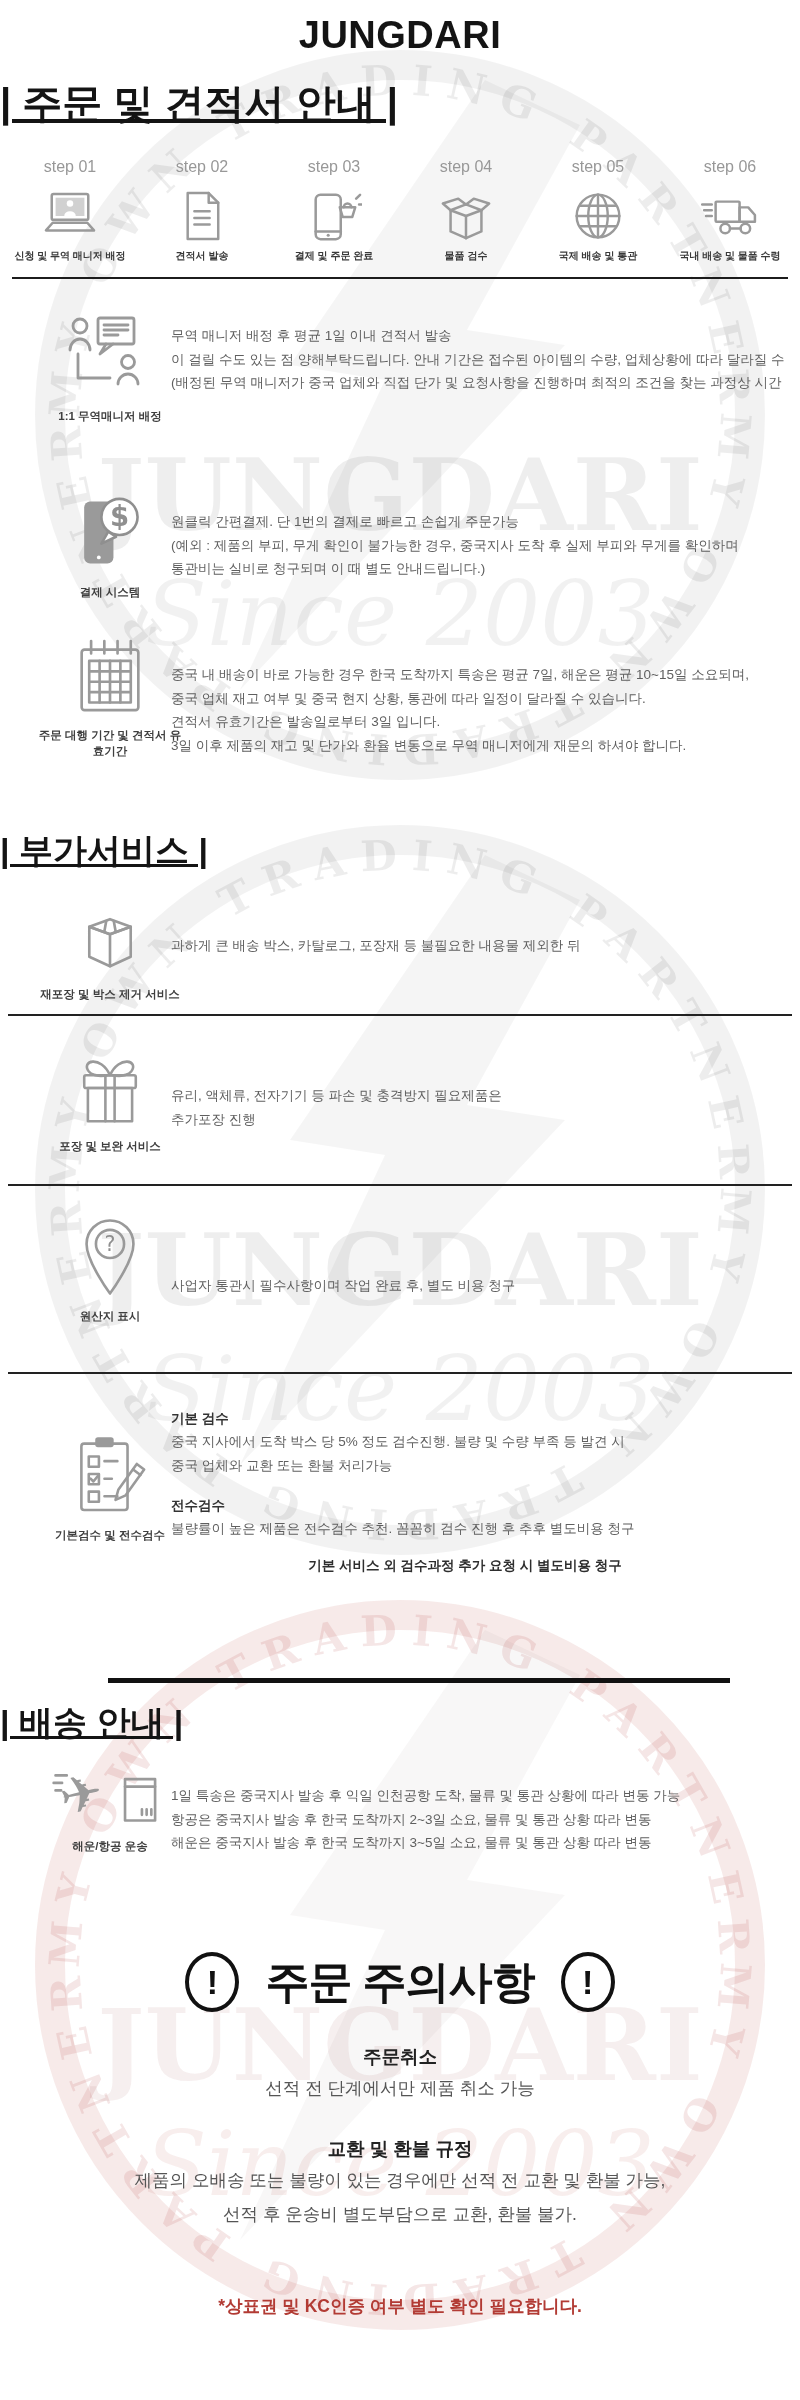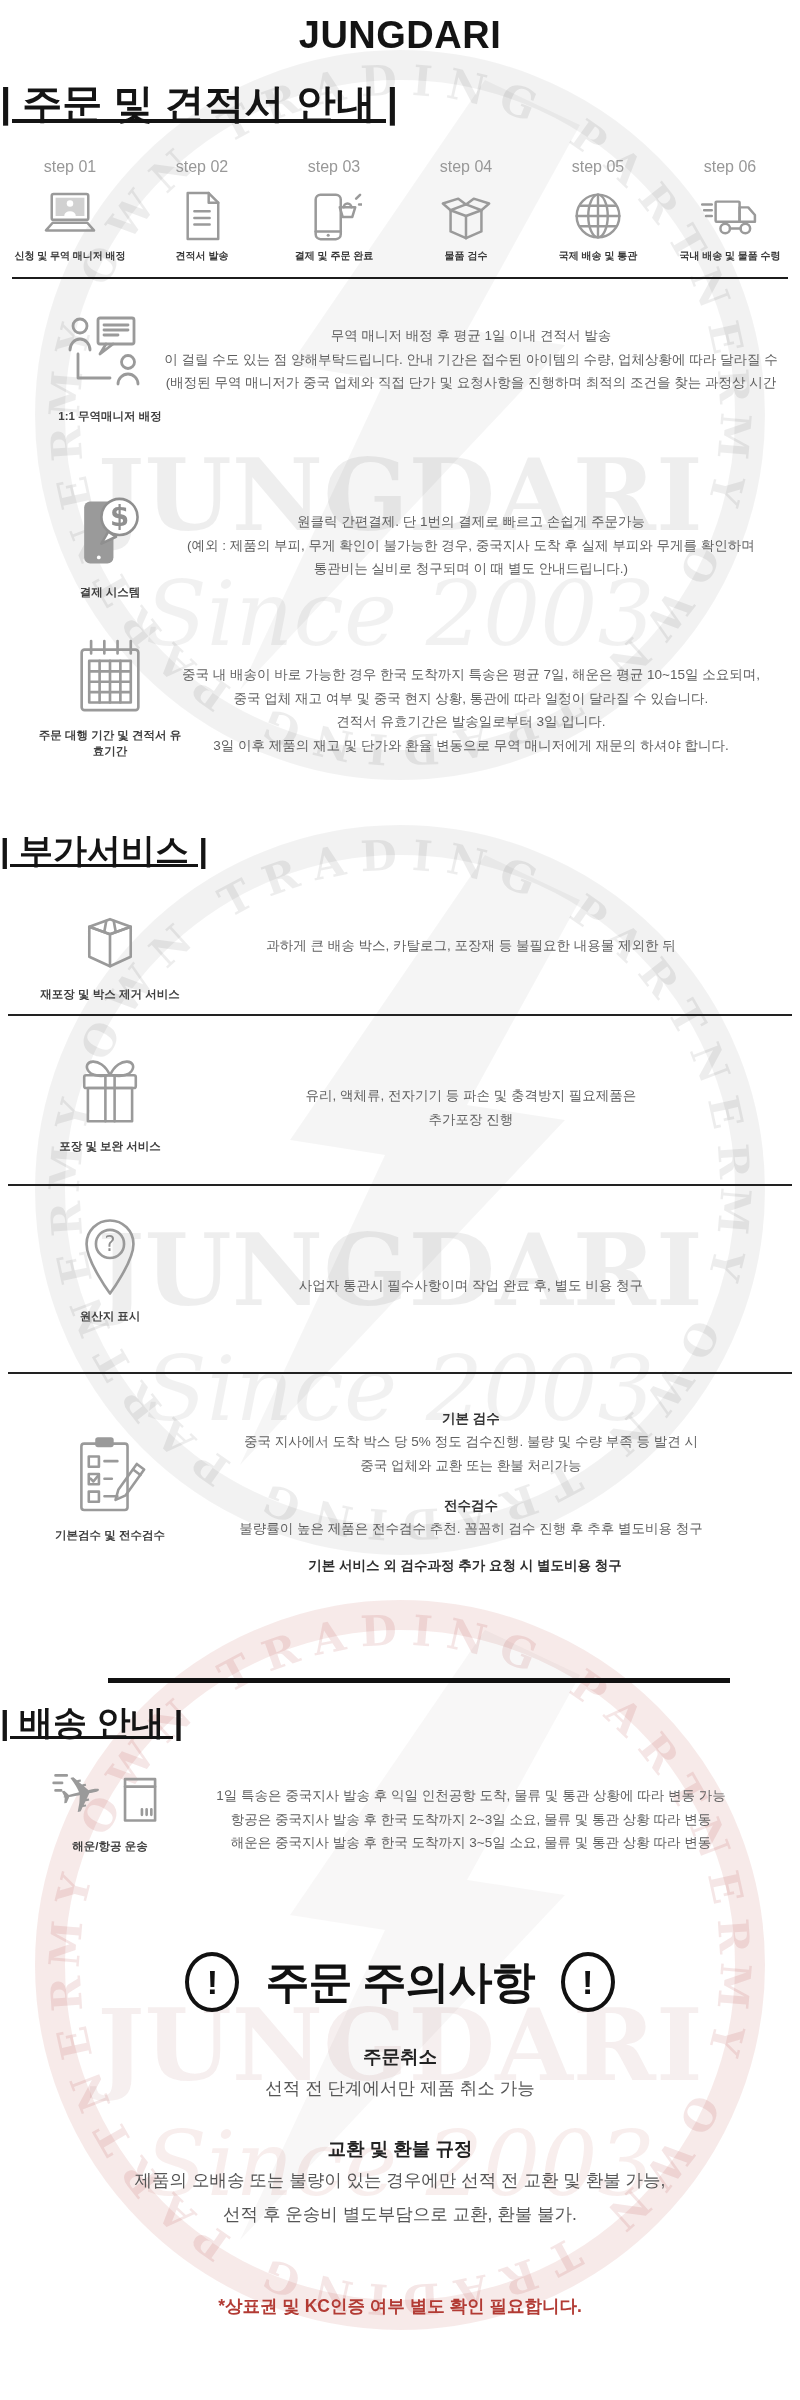--- a/index.html
+++ b/index.html
@@ -30,21 +30,21 @@
   .h-ship{top:1700px;font-size:34px;}
   
   .steps{position:absolute;top:158px;left:4px;width:792px;display:flex;}
   .step{flex:1;text-align:center;}
   .step-num{font-size:16px;color:#989898;margin-bottom:12px;}
   .step-ic{height:56px;display:flex;align-items:center;justify-content:center;}
   .step-cap{font-size:10px;font-weight:bold;color:#3a3a3a;margin-top:5px;white-space:nowrap;}
   
   .sec{position:absolute;left:0;width:800px;}
   .icol{position:absolute;left:35px;width:150px;text-align:center;}
-  .tcol{position:absolute;left:161px;width:620px;text-align:center;}
+  .tcol{position:absolute;left:171px;width:620px;text-align:left;}
   .ilabel{font-size:11.5px;font-weight:bold;color:#3f3f3f;margin-top:6px;line-height:16px;}
   .bl{font-size:13.5px;line-height:23.5px;color:#5f5f5f;}
   .btitle{font-size:13.5px;line-height:23px;font-weight:bold;color:#333;}
   #sec1{top:300px}#sec1 .icol{top:14px}#sec1 .tcol{top:24px}
   #sec2{top:460px}#sec2 .icol{top:24px}#sec2 .tcol{top:50px}
   #sec3{top:615px}#sec3 .icol{top:22px}#sec3 .tcol{top:48px}
   #svc1{top:890px}#svc1 .icol{top:10px}#svc1 .tcol{top:44px}
   #svc2{top:1040px}#svc2 .icol{top:10px}#svc2 .tcol{top:44px}
   #svc3{top:1200px}#svc3 .icol{top:16px}#svc3 .tcol{top:74px}
   #svc4{top:1395px}#svc4 .icol{top:38px}#svc4 .tcol{top:12px}

